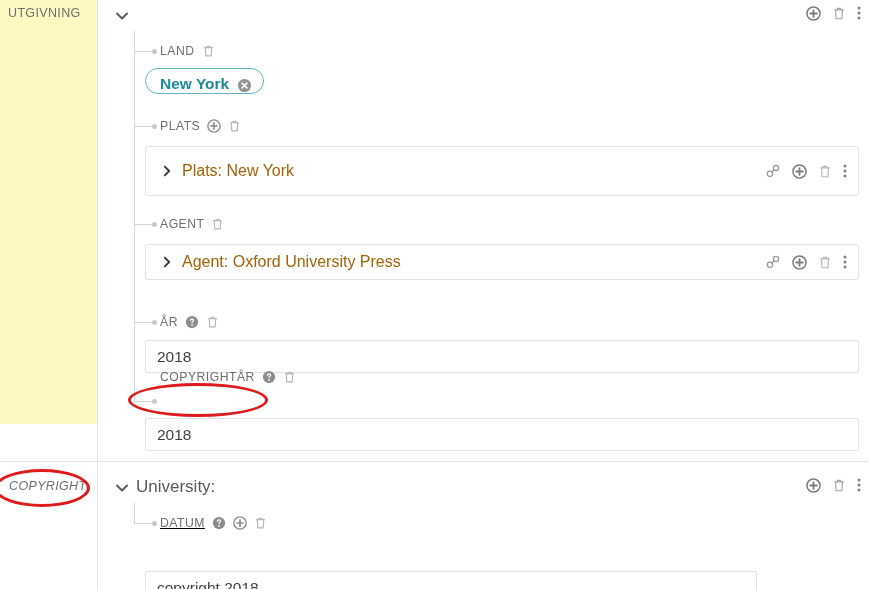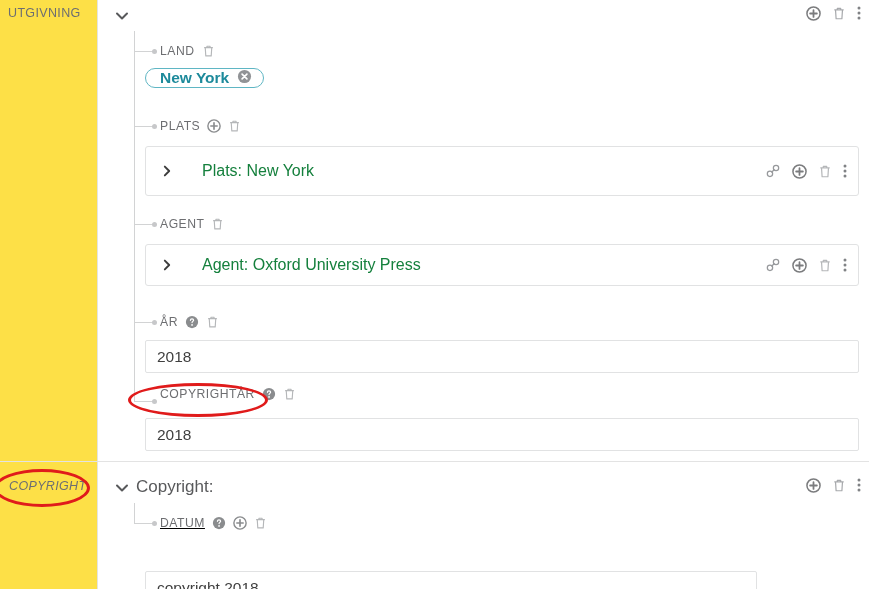--- a/index.html
+++ b/index.html
@@ -15,22 +15,22 @@
     width: 869px;
     height: 589px;
     background: #ffffff;
   }
 
   
   .gutter {
     position: absolute;
     left: 0; top: 0;
     width: 98px;
-    height: 589px;
-    background: #fde047;
+    height: 424px;
+    background: #fef9c3;
   }
   .gutter-rule {
     position: absolute;
     left: 97px; top: 0;
     width: 1px; height: 589px;
     background: #e3e3e3;
   }
   .gutter-label {
     position: absolute;
     font-size: 12.5px;
@@ -125,23 +125,23 @@
     align-items: center;
     justify-content: center;
     line-height: 0;
   }
   .icon svg { display: block; }
 
   
   .chip {
     position: absolute;
     display: inline-flex;
-    align-items: flex-start;
+    align-items: flex-end;
     gap: 8px;
-    height: 20px;
+    height: 26px;
     padding: 0 11px 0 14px;
     border: 1.6px solid #5fb6c4;
     border-radius: 16px;
     background: #ffffff;
   }
   .chip-label {
     font-size: 15.5px;
     font-weight: bold;
     color: #1d8a9b;
     white-space: nowrap;
@@ -158,23 +158,22 @@
     position: absolute;
     left: 14px; top: 50%;
     transform: translateY(-50%);
     color: #3c3c3c;
   }
   .card .card-title {
     position: absolute;
     left: 36px; top: 50%;
     transform: translateY(-50%);
     font-size: 16px;
-    color: #15803d;
+    color: #a16207;
     white-space: nowrap;
-    margin-left: 20px;
   }
   .card .card-actions {
     position: absolute;
     right: 11px; top: 50%;
     transform: translateY(-50%);
     display: flex;
     align-items: center;
     gap: 11px;
   }
 
@@ -319,21 +318,21 @@
     <div class="tree-h" style="left:36px; top:224px; width:20px;"></div>
     <div class="tree-dot" style="left:54px; top:222px;"></div>
     <div class="field-label-row" style="left:62px; top:215px;">
       <span class="field-label">AGENT</span>
       <span class="icon">
         <svg width="13" height="14" viewBox="0 0 14 16">
             <path d="M2 4.2h10M5.2 4.2V2.6h3.6v1.6M3.3 4.2l.6 9.4h6.2l.6-9.4" fill="none" stroke="#b5b7b9" stroke-width="1.3" stroke-linejoin="round"></path>
           </svg>
       </span>
     </div>
-    <div class="card" style="left:47px; top:244px; width:714px; height:42px;">
+    <div class="card" style="left:47px; top:244px; width:714px; height:36px;">
       <span class="icon card-chev">
         <svg width="14" height="14" viewBox="0 0 16 16">
             <path d="M5.5 3 L10.5 8 L5.5 13" fill="none" stroke="currentColor" stroke-width="2.2" stroke-linecap="round" stroke-linejoin="round"></path>
           </svg>
       </span>
       <span class="card-title">Agent: Oxford University Press</span>
       <span class="card-actions">
         <span class="icon">
           <svg width="16" height="16" viewBox="0 0 18 18">
               <circle cx="5.6" cy="12.2" r="3" fill="none" stroke="#97999c" stroke-width="1.4"></circle>
@@ -376,21 +375,21 @@
       <span class="icon">
         <svg width="13" height="14" viewBox="0 0 14 16">
             <path d="M2 4.2h10M5.2 4.2V2.6h3.6v1.6M3.3 4.2l.6 9.4h6.2l.6-9.4" fill="none" stroke="#b5b7b9" stroke-width="1.3" stroke-linejoin="round"></path>
           </svg>
       </span>
     </div>
     <input class="text-input" style="left: 47px; top: 340px; width: 714px; height: 33px;" type="text" value="2018">
 
     <div class="tree-h" style="left:36px; top:401px; width:20px;"></div>
     <div class="tree-dot" style="left:54px; top:399px;"></div>
-    <div class="field-label-row" style="left:62px; top:385px;">
+    <div class="field-label-row" style="left:62px; top:368px;">
       <span class="field-label" id="copyrightar-label">COPYRIGHTÅR</span>
       <span class="icon">
         <svg width="14" height="14" viewBox="0 0 16 16">
             <circle cx="8" cy="8" r="7" fill="#8a8c8e"></circle>
             <path d="M6.2 6.1c0-1 .8-1.7 1.8-1.7s1.8.7 1.8 1.6c0 1.3-1.7 1.3-1.7 2.6" fill="none" stroke="#ffffff" stroke-width="1.4" stroke-linecap="round"></path>
             <circle cx="8.05" cy="11.3" r="1" fill="#ffffff"></circle>
           </svg>
       </span>
       <span class="icon">
         <svg width="13" height="14" viewBox="0 0 14 16">
@@ -399,21 +398,21 @@
       </span>
     </div>
     <input class="text-input" style="left: 47px; top: 418px; width: 714px; height: 33px;" type="text" value="2018">
 
     <div class="section-header" style="top:476px;">
       <span class="icon chev">
         <svg width="16" height="16" viewBox="0 0 16 16">
             <path d="M3 5.5 L8 10.5 L13 5.5" fill="none" stroke="currentColor" stroke-width="2" stroke-linecap="round" stroke-linejoin="round"></path>
           </svg>
       </span>
-      <span class="title">Copyright:</span>
+      <span class="title">University:</span>
       <span class="hdr-actions">
         <span class="icon">
           <svg width="15" height="15" viewBox="0 0 16 16">
               <circle cx="8" cy="8" r="7" fill="none" stroke="#7b7c7e" stroke-width="1.6"></circle>
               <path d="M8 4.4V11.6M4.4 8H11.6" stroke="#7b7c7e" stroke-width="1.9" stroke-linecap="round"></path>
             </svg>
         </span>
         <span class="icon">
           <svg width="14" height="15" viewBox="0 0 14 16">
               <path d="M2 4.2h10M5.2 4.2V2.6h3.6v1.6M3.3 4.2l.6 9.4h6.2l.6-9.4" fill="none" stroke="#a7a9ac" stroke-width="1.3" stroke-linejoin="round"></path>

